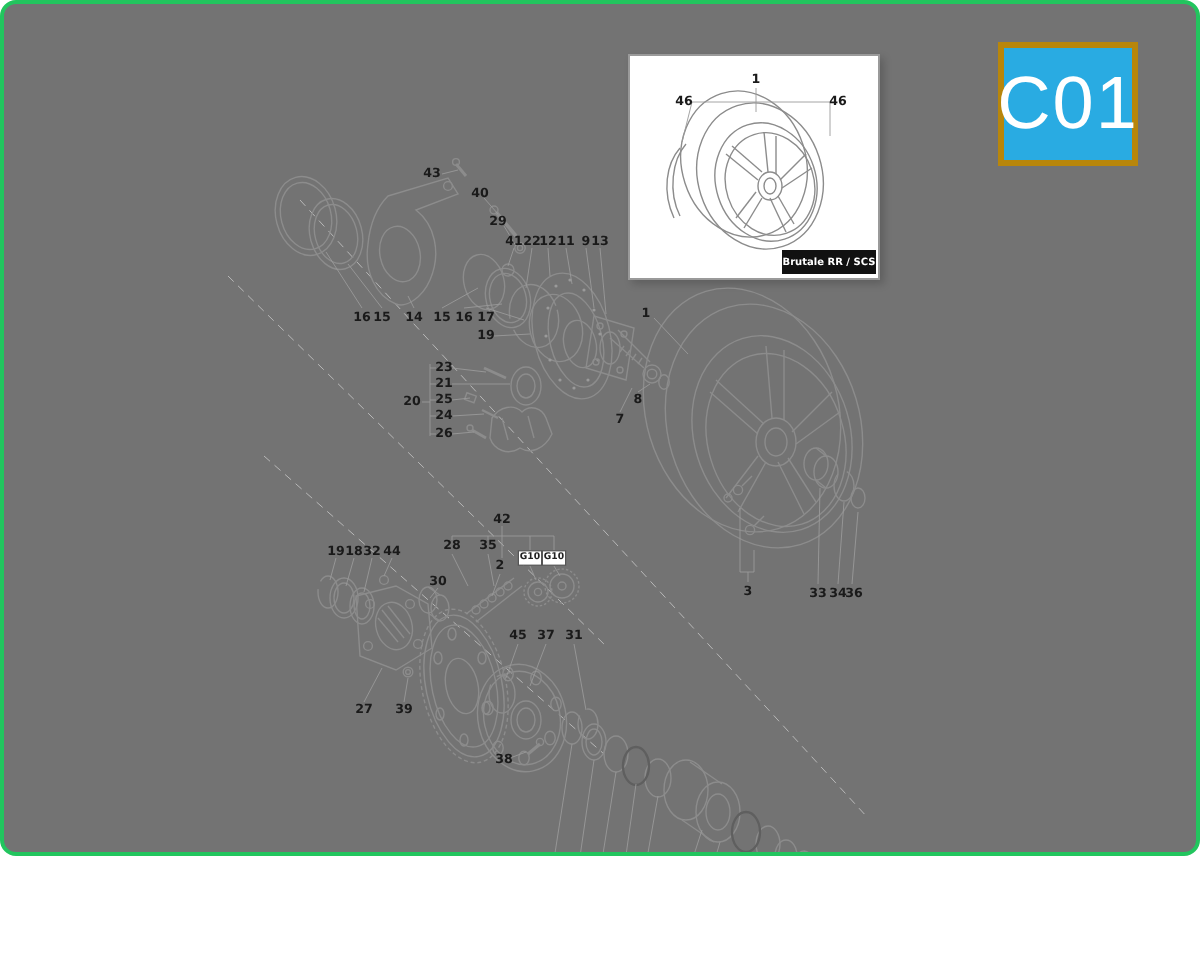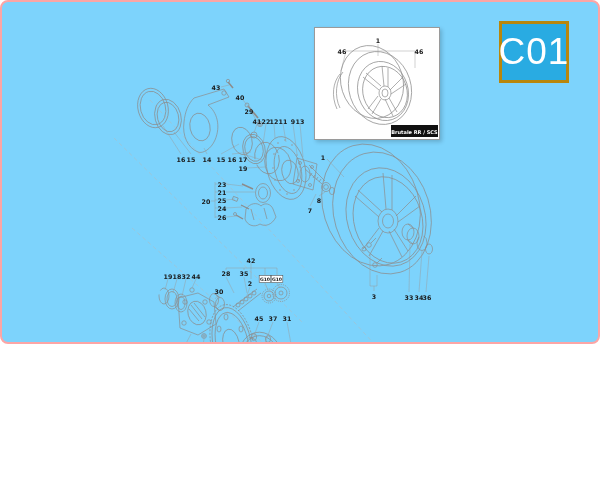--- a/index.html
+++ b/index.html
@@ -1,17 +1,17 @@
 <!DOCTYPE html>
 <html><head>
 <meta charset="utf-8">
 <style>
   html,body{margin:0;padding:0;background:#fff;}
-  .page{position:relative;width:600px;height:344px;background:#7dd3fc;
-        border:2px solid #fca5a5;border-radius:8px;box-sizing:border-box;
+  .page{position:relative;width:600px;height:428px;background:#737373;
+        border:2px solid #22c55e;border-radius:8px;box-sizing:border-box;
         overflow:hidden;font-family:"DejaVu Sans",sans-serif;}
   .badge{position:absolute;left:497px;top:19px;width:64px;height:56px;
          border:3px solid #b8860b;background:#29abe2;color:#fff;
          display:flex;align-items:center;justify-content:center;
          font-family:"Liberation Sans",sans-serif;font-size:37px;font-weight:400;
          letter-spacing:1px;}
   .inset{position:absolute;left:312px;top:25px;width:126px;height:113px;
          border:1px solid #9a9a9a;background:#fff;box-sizing:border-box;
          box-shadow:2px 2px 4px rgba(0,0,0,.18);}
   svg.main{position:absolute;left:0;top:0;}

